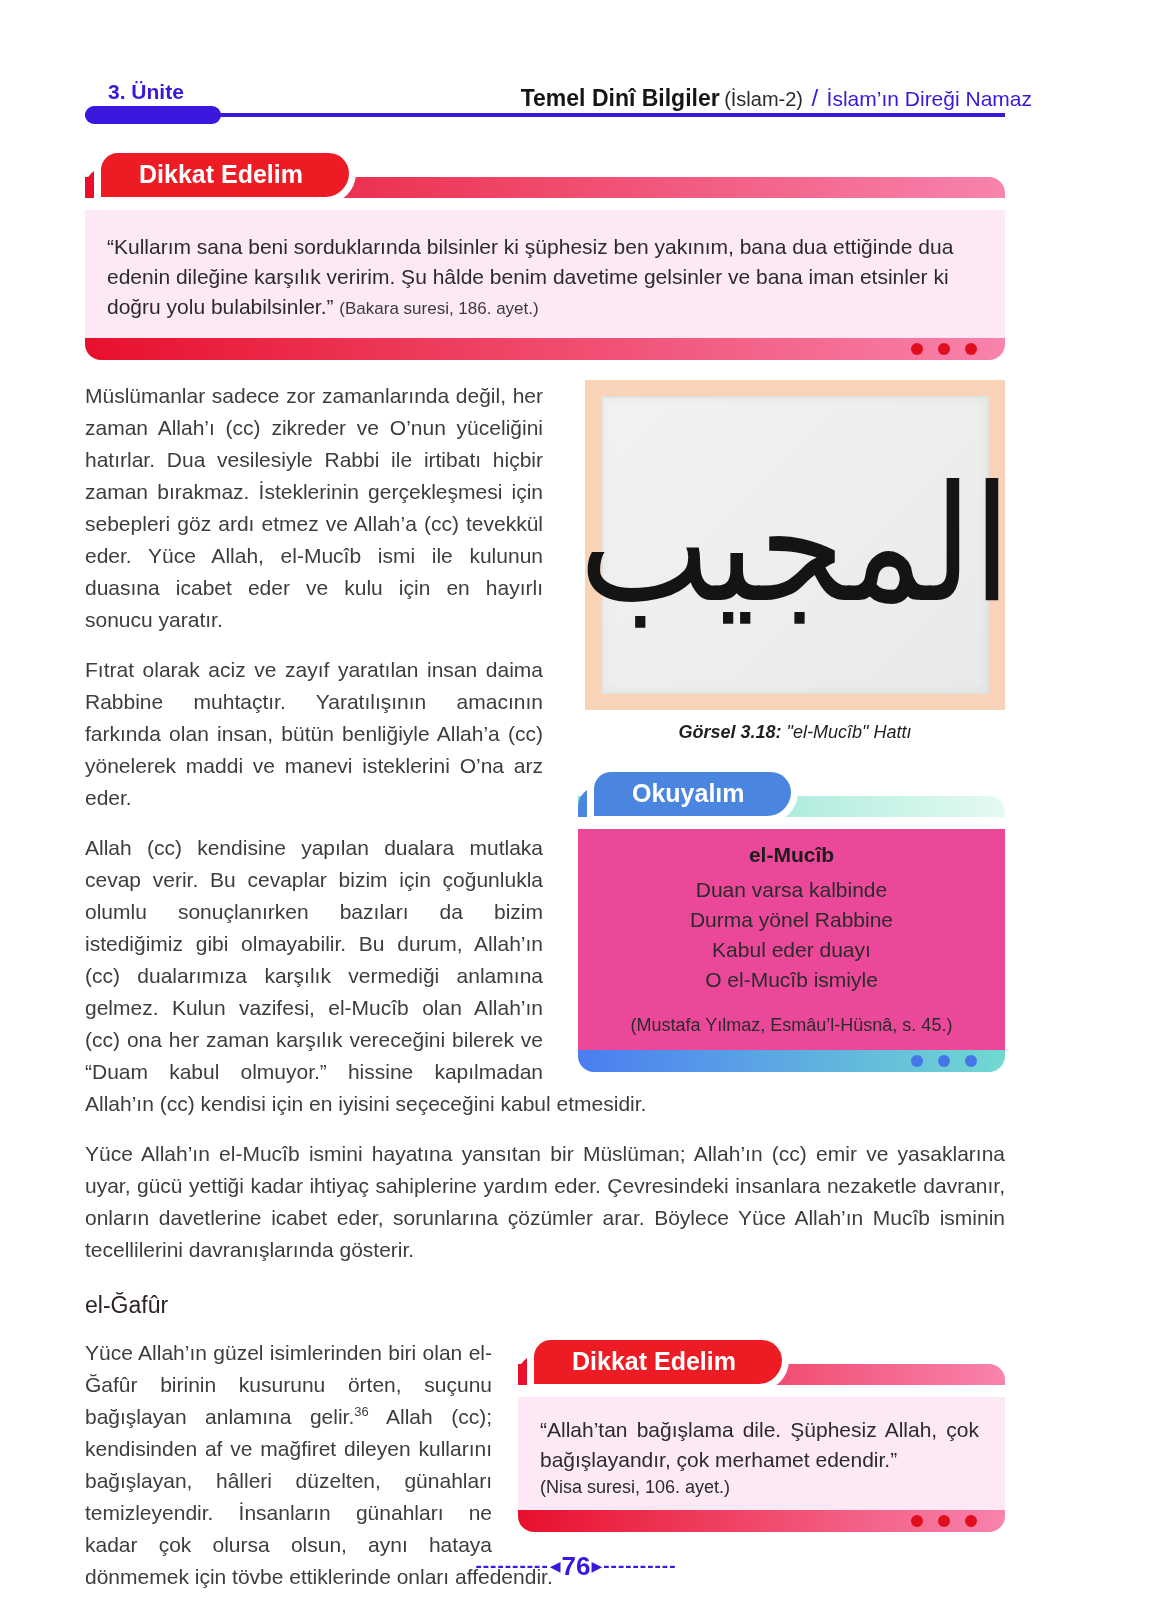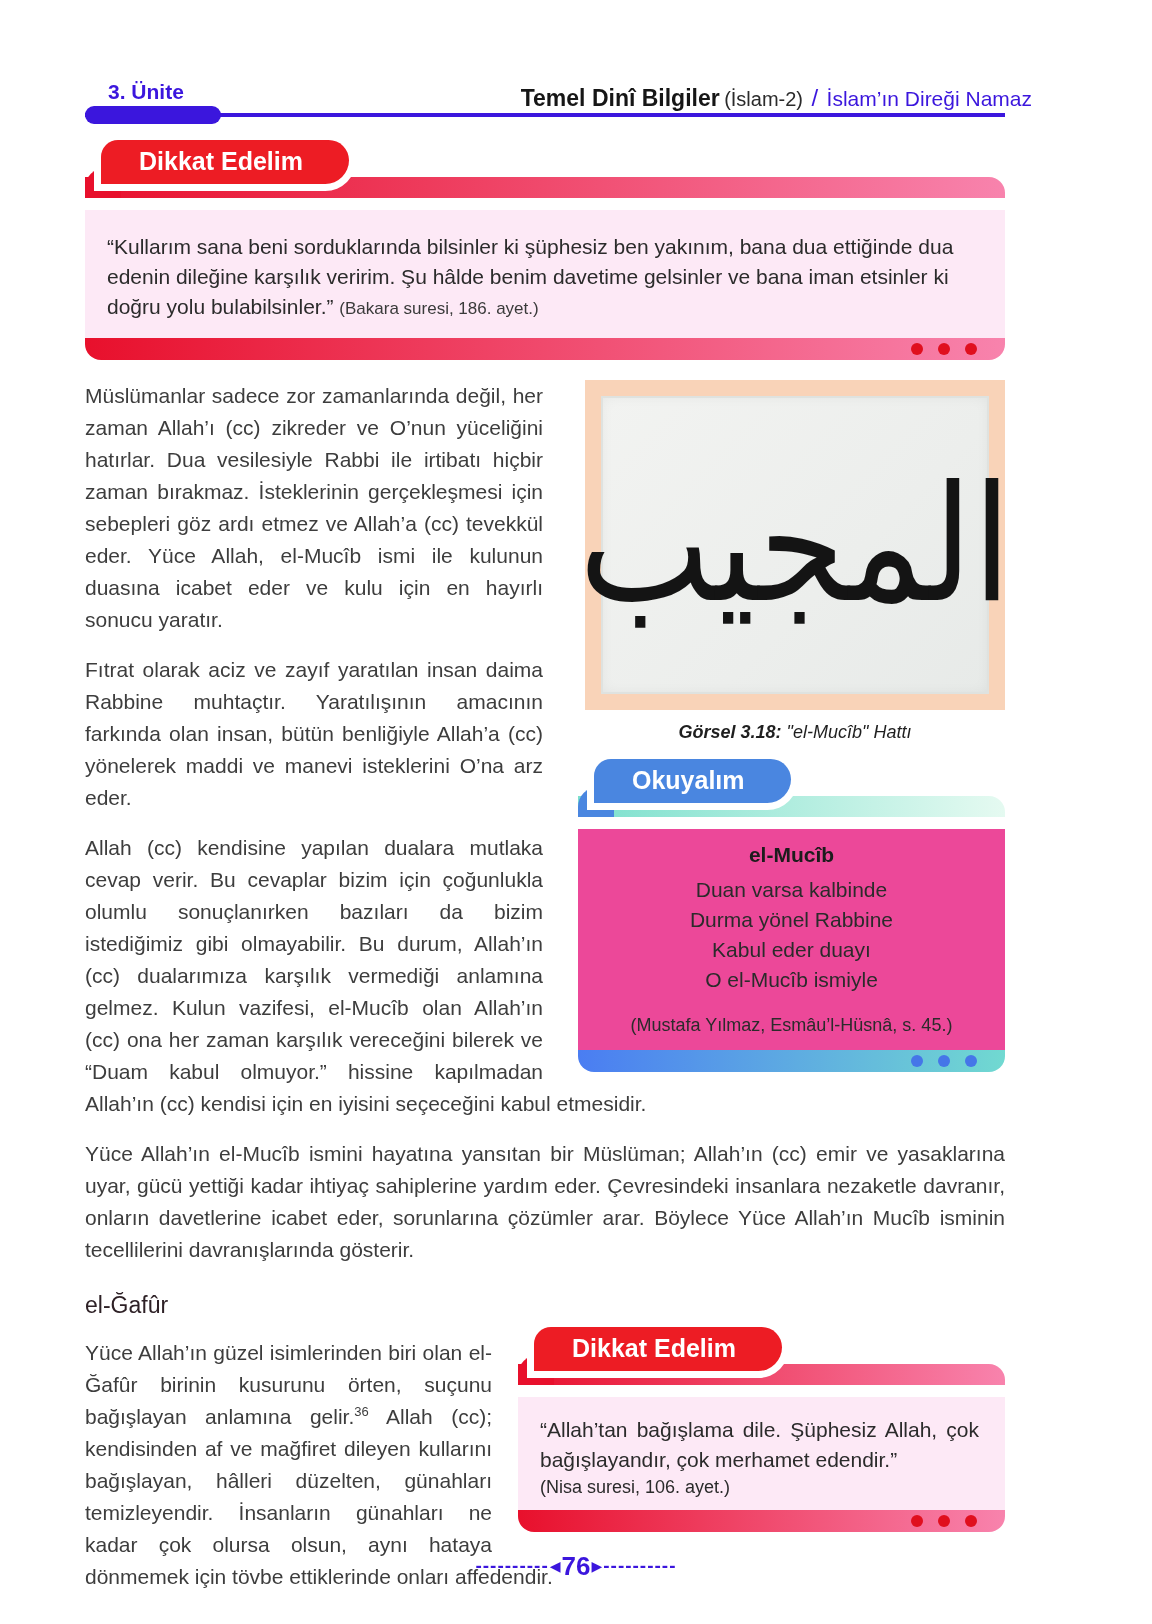--- a/index.html
+++ b/index.html
@@ -17,21 +17,21 @@
   .hdr-pill{position:absolute;left:85px;top:106px;width:136px;height:18px;border-radius:9px;background:#3b16dd;}
 
   
   .content{position:absolute;left:85px;top:150px;width:920px;}
 
   
   .callout{margin:0;}
   .co-head{position:relative;height:48px;}
   .co-bar{position:absolute;left:0;right:0;bottom:0;height:21px;border-radius:0 16px 0 0;}
   .co-notch{position:absolute;left:0;bottom:0;width:36px;height:30px;border-radius:20px 0 0 0;}
-  .co-tab{position:absolute;left:16px;bottom:14px;padding:7px 46px 8px 38px;color:#ffffff;
+  .co-tab{position:absolute;left:16px;bottom:1px;padding:7px 46px 8px 38px;color:#ffffff;
           font-weight:bold;font-size:25px;border-radius:30px 36px 42px 0;box-shadow:0 0 0 7px #ffffff;}
   .co-body{padding:22px 30px 16px 22px;margin-top:12px;}
   .co-foot{height:22px;border-radius:0 0 16px 16px;display:flex;justify-content:flex-end;
            align-items:center;gap:15px;padding-right:28px;}
   .dot{width:12px;height:12px;border-radius:50%;}
 
   .red .co-bar{background:linear-gradient(90deg,#e8102c,#f883ad);}
   .red .co-notch{background:#e8102c;}
   .red .co-tab{background:#ed1c24;}
   .red .co-body{background:#fde9f6;color:#2b2b2b;}

